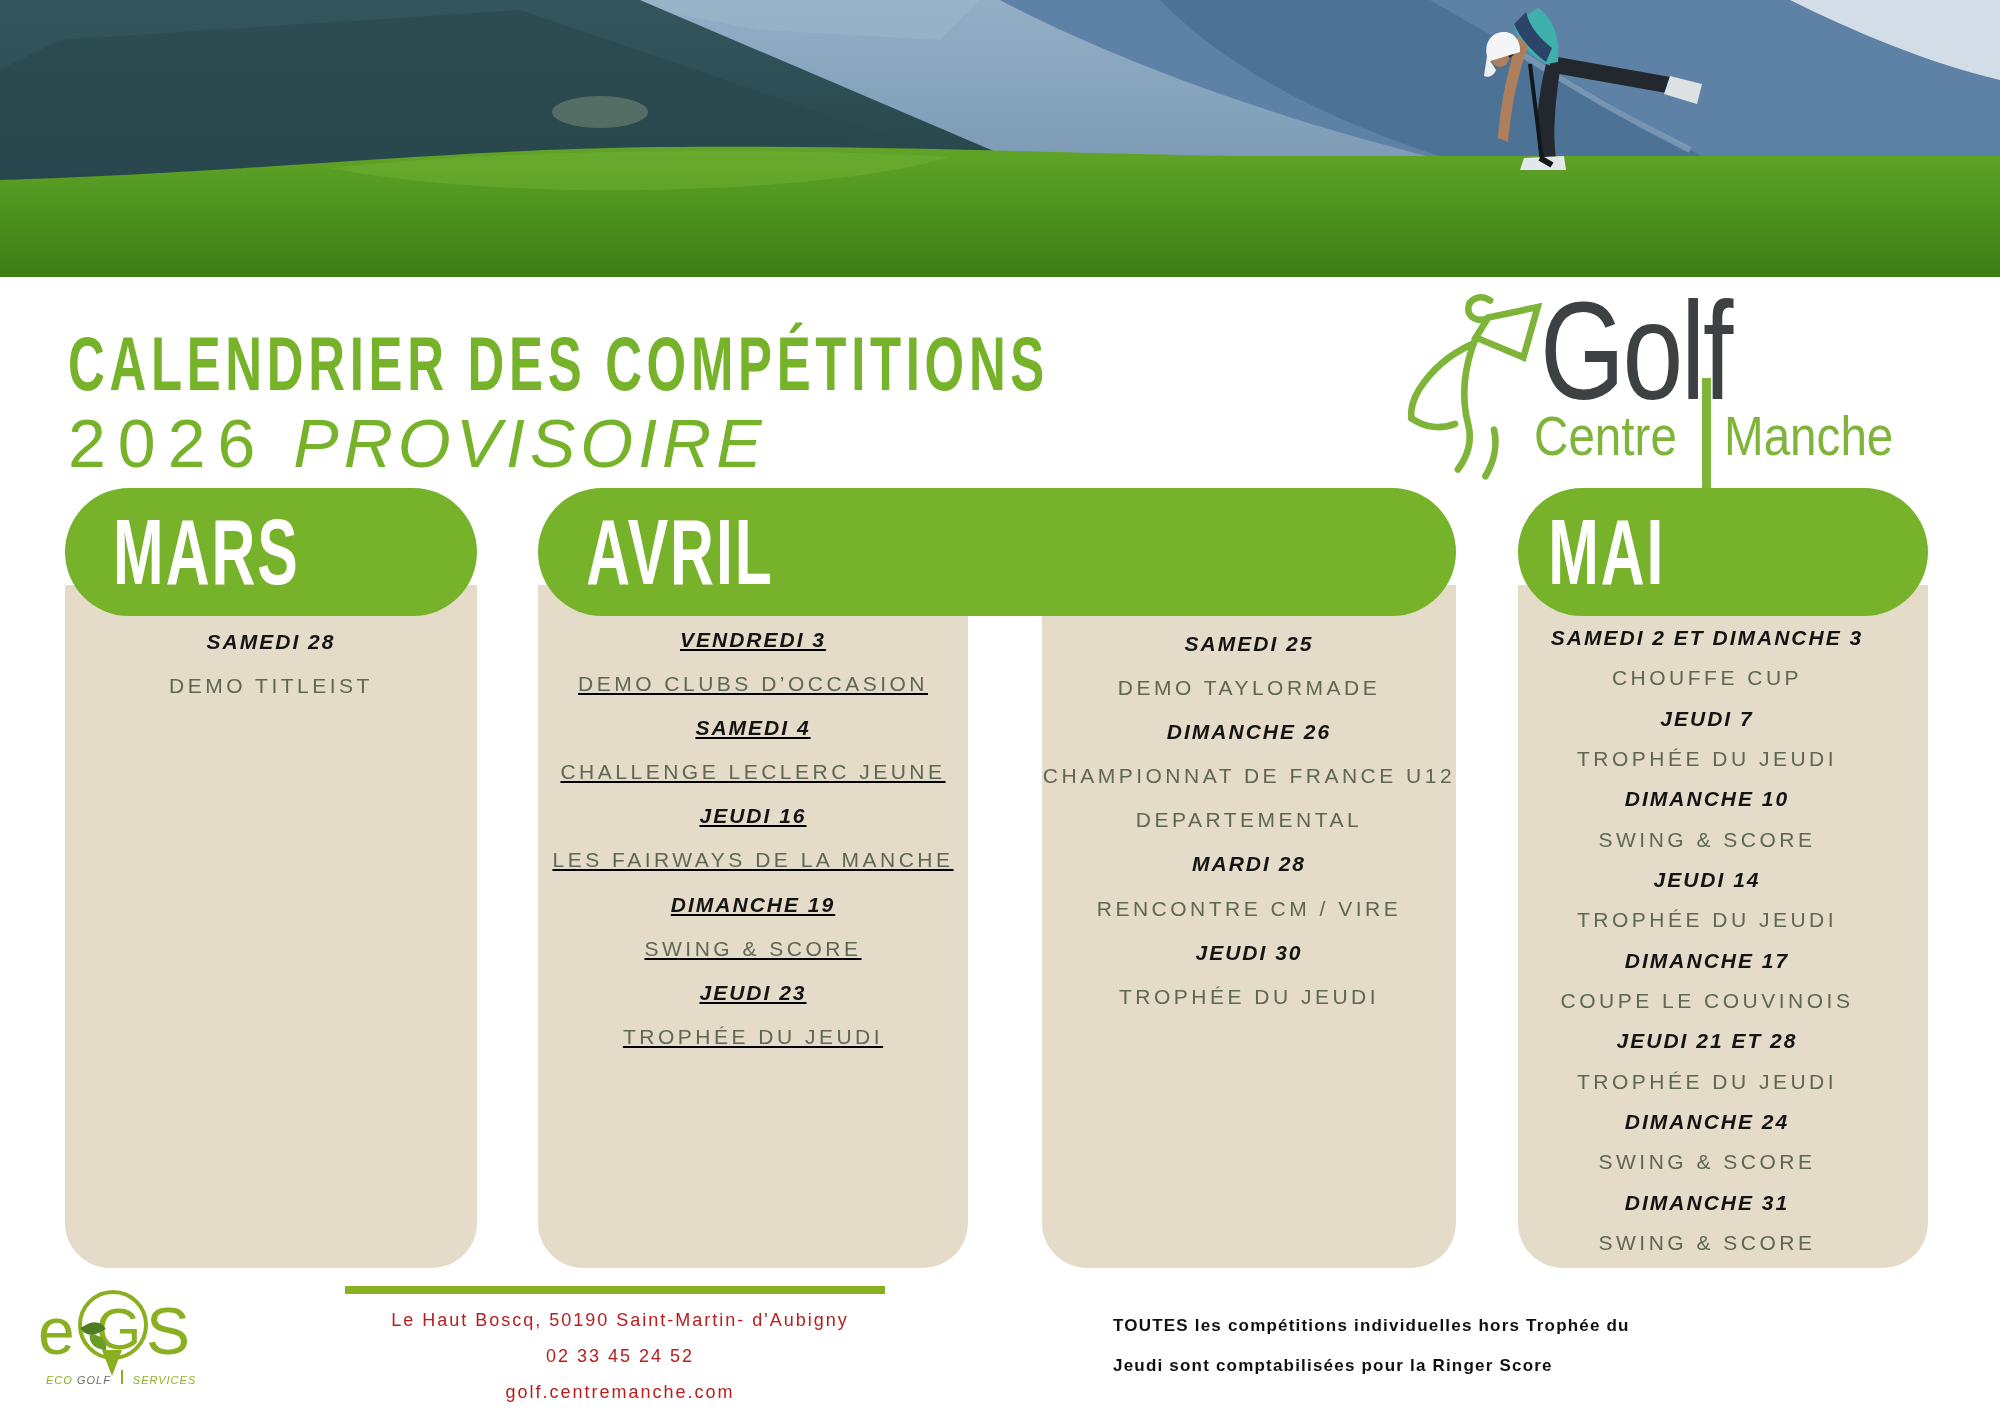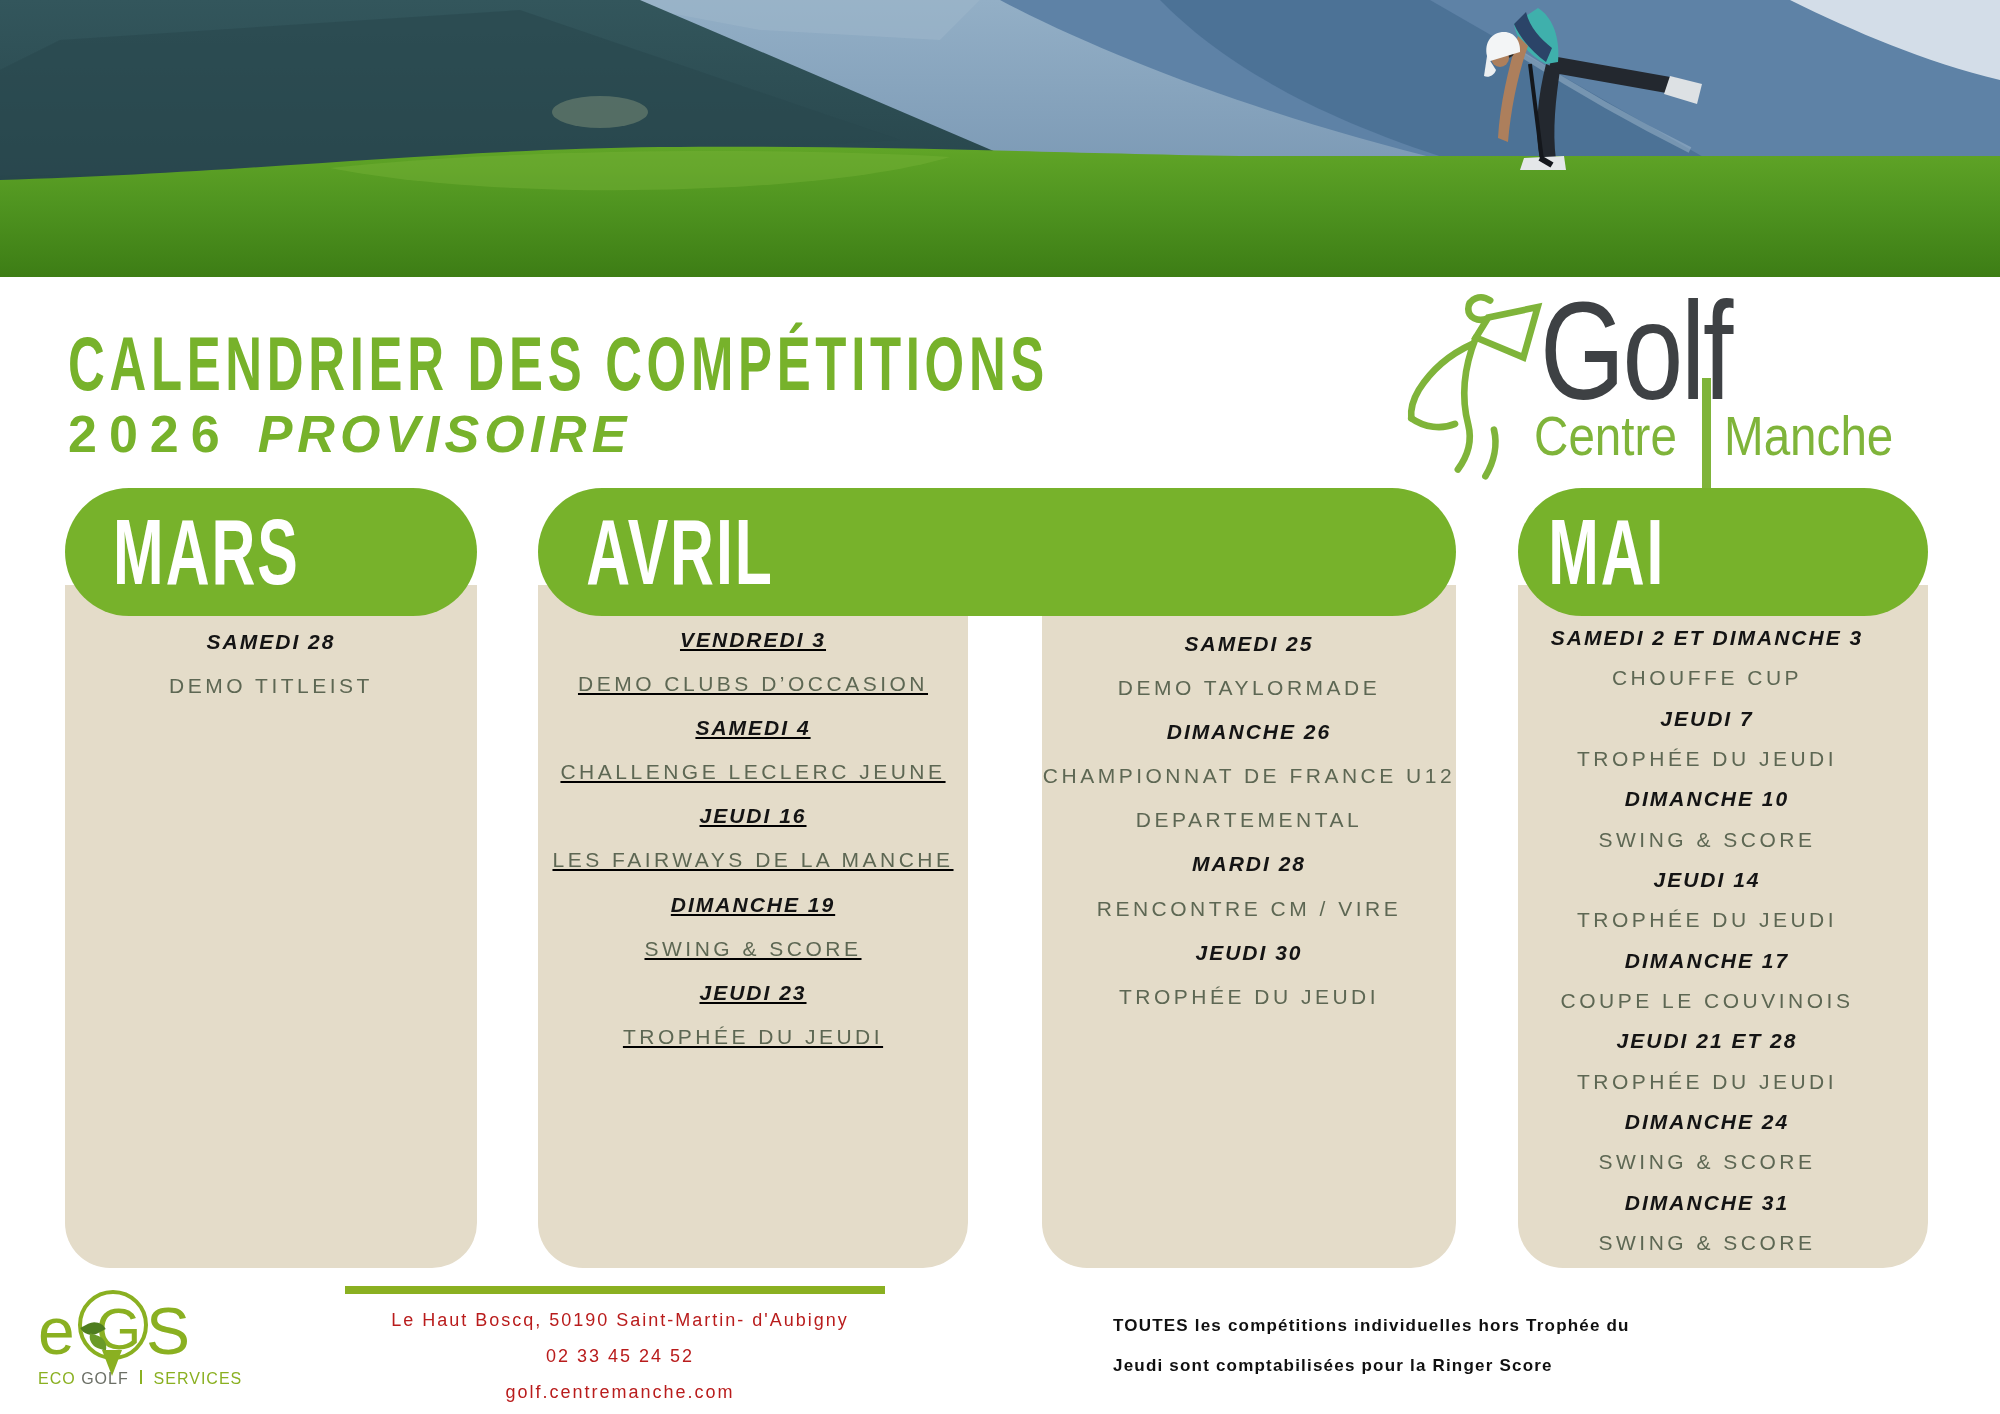--- a/index.html
+++ b/index.html
@@ -7,21 +7,21 @@
         font-family:"Liberation Sans",sans-serif;}
 
   
   .photo{position:absolute;left:0;top:0;width:2000px;height:277px;}
   .photo svg{display:block;width:100%;height:100%;}
 
   
   .title{position:absolute;left:68px;top:322px;font-size:76px;font-weight:bold;line-height:1.1;
          color:#77b22b;letter-spacing:7px;white-space:nowrap;display:inline-block;
          transform:scaleX(.67);transform-origin:left top;}
-  .subtitle{position:absolute;left:68px;top:406px;font-size:52px;font-weight:bold;line-height:1.1;
+  .subtitle{position:absolute;left:68px;top:406px;font-size:68px;font-weight:normal;line-height:1.1;
             color:#77b22b;white-space:nowrap;}
   .subtitle .year{letter-spacing:12px;}
   .subtitle .status{font-style:italic;letter-spacing:5px;margin-left:26px;}
 
   
   .brand{position:absolute;left:1398px;top:282px;width:540px;height:210px;}
   .brand-golfer{position:absolute;left:0;top:0;width:152px;height:205px;}
   .brand-golf{position:absolute;left:142px;top:-22px;font-size:140px;line-height:1.3;color:#3e4144;
               letter-spacing:-3px;white-space:nowrap;display:inline-block;
               transform:scaleX(.78);transform-origin:left top;}
@@ -70,22 +70,22 @@
   .egs-circle{position:absolute;left:40px;top:-4px;width:62px;height:62px;border:4px solid #8ab021;
               border-radius:50%;}
   .egs-g{position:absolute;left:58px;top:6px;font-size:58px;line-height:1;color:#8ab021;}
   .egs-leaf{position:absolute;left:44px;top:28px;width:22px;height:13px;background:#4e7d1f;
             border-radius:0 14px 0 14px;transform:rotate(-28deg);}
   .egs-leaf2{position:absolute;left:50px;top:42px;width:20px;height:12px;background:#6a9a28;
              border-radius:0 12px 0 12px;transform:rotate(18deg);}
   .egs-tee{position:absolute;left:64px;top:56px;width:0;height:0;border-left:10px solid transparent;
            border-right:10px solid transparent;border-top:26px solid #8ab021;}
   .egs-s{position:absolute;left:108px;top:4px;font-size:66px;line-height:1;color:#8ab021;}
-  .egs-tagline{position:absolute;left:0;top:76px;width:220px;font-size:16px;letter-spacing:1px;
-               color:#8ab021;white-space:nowrap;}
+  .egs-tagline{position:absolute;left:8px;top:76px;width:220px;font-size:11px;letter-spacing:1px;
+               color:#8ab021;white-space:nowrap;font-style:italic;}
   .egs-tagline .eco{color:#8ab021;}
   .egs-tagline .golf{color:#6b6f66;}
   .egs-tagline .sep{display:inline-block;width:2px;height:14px;background:#8ab021;margin:0 6px;}
 </style>
 </head>
 <body>
 
 <div class="page">
 
   <div class="photo">

